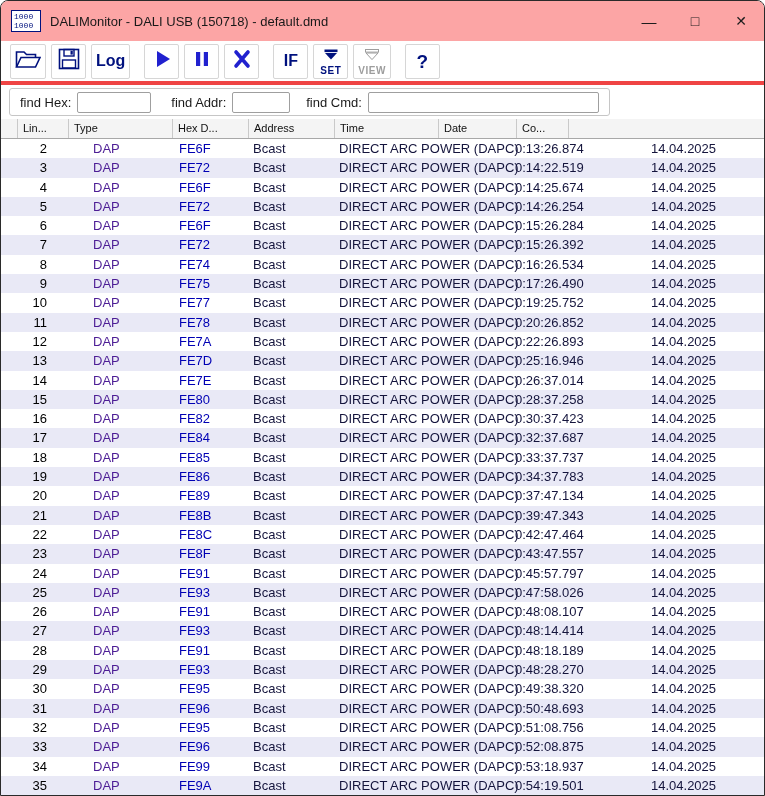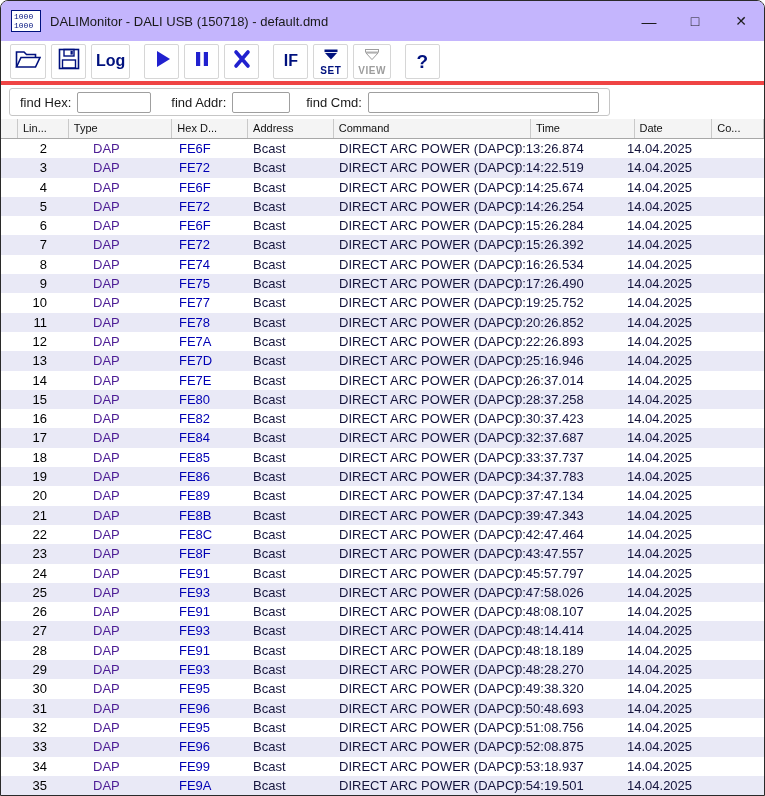--- a/index.html
+++ b/index.html
@@ -3,21 +3,21 @@
 <meta charset="utf-8">
 <style>
   * { margin:0; padding:0; box-sizing:border-box; }
   html,body { width:765px; height:796px; }
   body { font-family:"Liberation Sans", sans-serif; background:#fff; }
 
   .window { width:765px; height:796px; border:1px solid #2a2a2a; border-radius:8px 8px 0 0;
             overflow:hidden; display:flex; flex-direction:column; background:#fff; }
 
   
-  .titlebar { height:40px; background:#c4b5fd; display:flex; align-items:center; flex:0 0 auto; }
+  .titlebar { height:40px; background:#fca5a5; display:flex; align-items:center; flex:0 0 auto; }
   .app-icon { margin-left:10px; flex:0 0 auto; display:flex; }
   .title { font-size:13px; color:#191919; margin-left:9px; white-space:nowrap; }
   .win-controls { margin-left:auto; display:flex; height:100%; }
   .win-btn { width:46px; height:100%; display:flex; align-items:center; justify-content:center;
              font-size:14px; color:#1c1c1c; cursor:default; }
   .win-btn.min { font-size:15px; }
 
   
   .toolbar { height:44px; display:flex; align-items:center; padding:0 9px; background:#fff;
              border-bottom:4px solid #ef4444; flex:0 0 auto; }
@@ -49,21 +49,21 @@
   .tbody { flex:1; overflow:hidden; }
   .trow { position:relative; height:19.3px; line-height:19.3px; font-size:13px; white-space:nowrap; }
   .trow:nth-child(even) { background:#e9e9f6; }
   .trow span { position:absolute; top:0; }
   .c-line { left:17px; width:29px; text-align:right; color:#000; }
   .c-type { left:92px;  color:#4c1d95; }
   .c-hex  { left:178px; color:#0000b4; }
   .c-addr { left:252px; color:#14143c; }
   .c-cmd  { left:338px; color:#14143c; }
   .c-time { left:514px; color:#14143c; }
-  .c-date { left:626px; color:#14143c; }
+  .c-date { left:650px; color:#14143c; }
 </style>
 </head>
 <body>
 
 <div class="window">
 
   <div class="titlebar">
     <span class="app-icon">
       <svg width="30" height="22" viewBox="0 0 30 22">
         <rect x="0.5" y="0.5" width="29" height="21" fill="#ffffff" stroke="#00117e"></rect>
@@ -163,21 +163,20 @@
     </div>
   </div>
 
   <div class="grid">
     <div class="thead" id="thead">
         <div class="th" style="width: 17px;"></div>
         <div class="th" style="width: 51px;">Lin...</div>
         <div class="th" style="width: 104px;">Type</div>
         <div class="th" style="width: 76px;">Hex D...</div>
         <div class="th" style="width: 86px;">Address</div>
-        <div class="th" style="width: 198px;">Command</div>
         <div class="th" style="width: 104px;">Time</div>
         <div class="th" style="width: 78px;">Date</div>
         <div class="th" style="width: 52px;">Co...</div>
       </div>
     <div class="tbody" id="tbody">
         <div class="trow">
           <span class="c-line">2</span>
           <span class="c-type">DAP</span>
           <span class="c-hex">FE6F</span>
           <span class="c-addr">Bcast</span>

